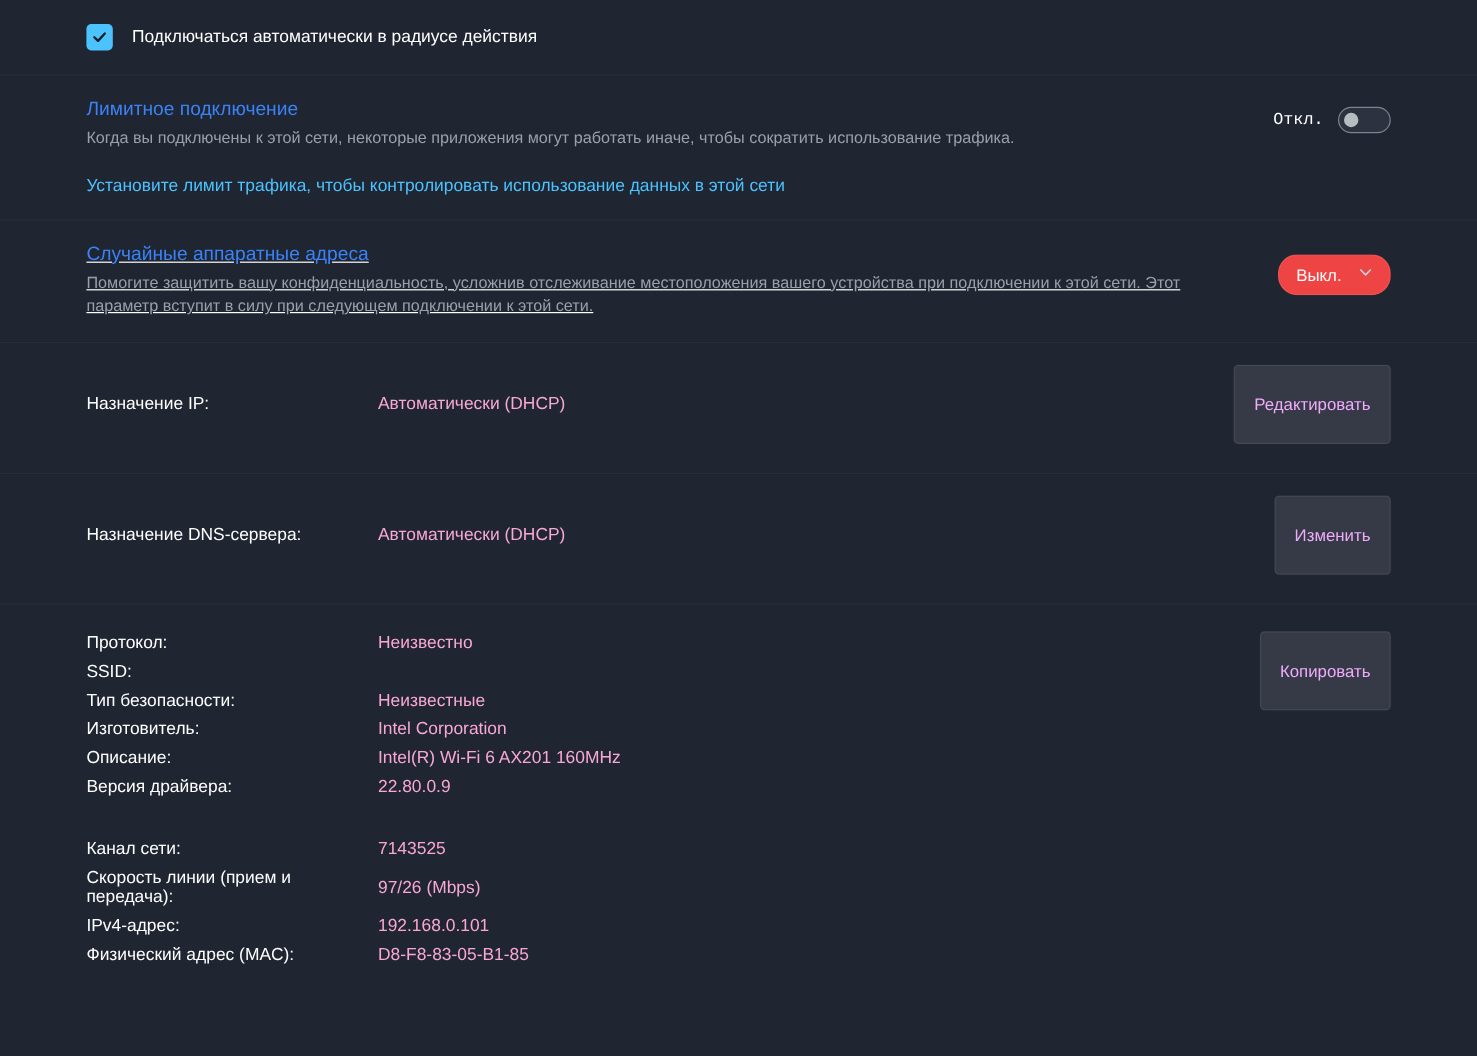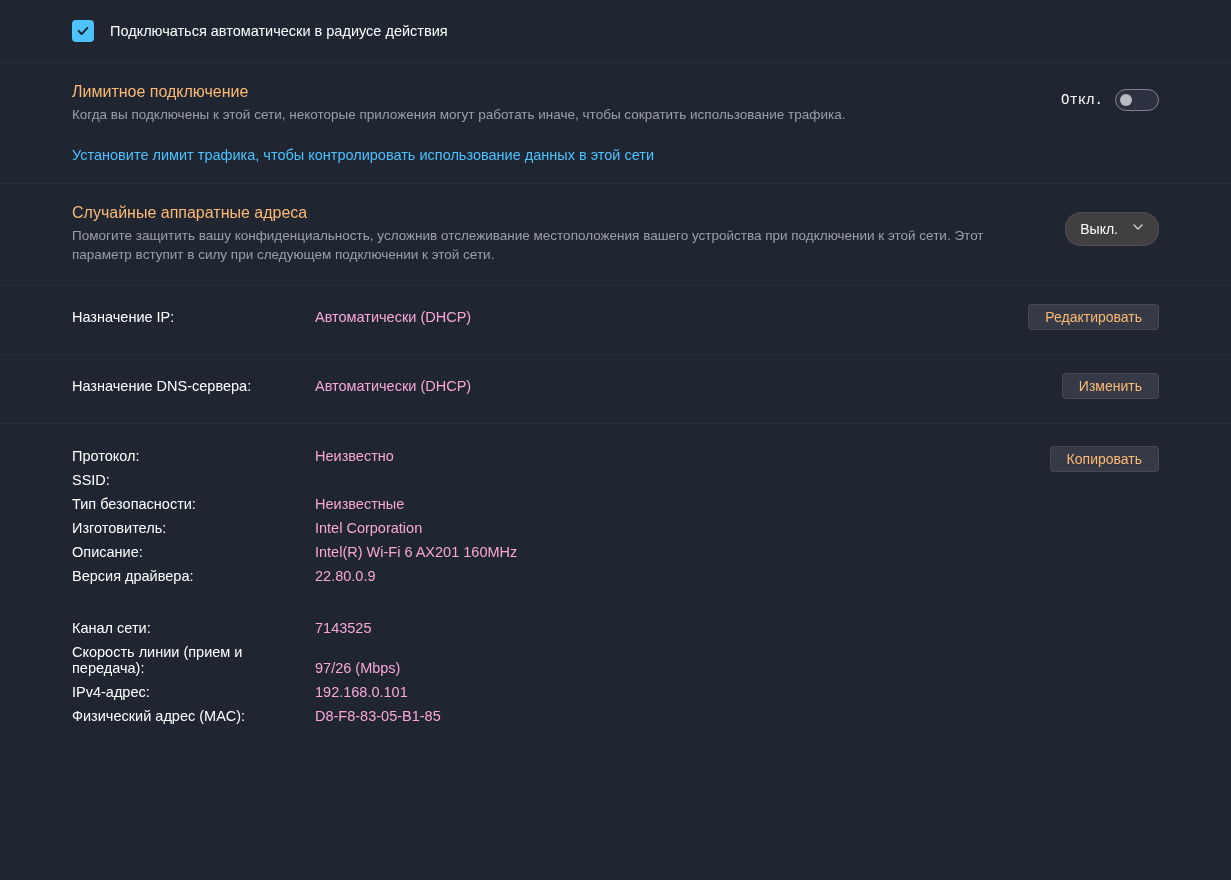--- a/index.html
+++ b/index.html
@@ -26,21 +26,21 @@
   }
   .checkbox {
     width: 22px; height: 22px;
     background: #4cc2ff;
     border-radius: 4px;
     display: flex; align-items: center; justify-content: center;
     cursor: pointer;
   }
   .checkbox svg { width: 14px; height: 14px; }
 
-  .title { font-size: 16px; color: #fdba74; margin-bottom: 4px; }
+  .title { font-size: 16px; color: #3b82f6; margin-bottom: 4px; }
   .desc  { font-size: 13.5px; color: #9aa0ab; line-height: 1.45; }
 
   .link  { color: #4cc2ff; font-size: 14.5px; cursor: pointer; display: inline-block; margin-top: 22px; }
 
   .row-flex {
     display: flex;
     align-items: flex-start;
     justify-content: space-between;
     gap: 24px;
   }
@@ -59,47 +59,47 @@
   .toggle::after {
     content: "";
     position: absolute;
     left: 4px; top: 4px;
     width: 12px; height: 12px;
     background: #b7bbc2;
     border-radius: 50%;
   }
 
   .select-btn {
-    background: #404040;
+    background: #ef4444;
     border: 1px solid rgba(255,255,255,0.08);
     color: #ffffff;
     padding: 8px 14px;
     border-radius: 16px;
     font-size: 14px;
     display: flex; align-items: flex-start; gap: 14px;
     cursor: pointer;
     flex-shrink: 0;
   }
   .chevron { display:inline-block; }
   .chevron svg { width: 12px; height: 12px; display:block; }
 
   .btn {
     background: #353a46;
     border: 1px solid rgba(255,255,255,0.08);
-    color: #fdba74;
-    padding: 4px 16px;
+    color: #f0abfc;
+    padding: 24px 16px;
     border-radius: 4px;
     font-size: 14px;
     cursor: pointer;
     flex-shrink: 0;
   }
 
   .kv-row {
     display: flex;
-    align-items: flex-end;
+    align-items: center;
     padding: 4px 0;
   }
   .kv-row .k { width: 243px; color: #ffffff; flex-shrink:0; }
   .kv-row .v { color: #f9a8d4; }
 
   .info-block { padding: 20px 72px 40px; }
 </style>
 </head>
 <body>
 
@@ -123,21 +123,21 @@
     <div class="toggle-wrap">
       <span class="toggle-label">Откл.</span>
       <div class="toggle"></div>
     </div>
   </div>
   <span class="link">Установите лимит трафика, чтобы контролировать использование данных в этой сети</span>
 </div>
 
 <div class="section">
   <div class="row-flex">
-    <div style="flex:1; max-width: 1000px;">
+    <div style="flex:1; max-width: 1000px; text-decoration: underline;">
       <div class="title">Случайные аппаратные адреса</div>
       <div class="desc">Помогите защитить вашу конфиденциальность, усложнив отслеживание местоположения вашего устройства при подключении к этой сети. Этот параметр вступит в силу при следующем подключении к этой сети.</div>
     </div>
     <div class="select-btn" style="margin-top:8px;">
       <span>Выкл.</span>
       <span class="chevron">
         <svg viewBox="0 0 12 12">
             <path d="M2 4 L6 8 L10 4" stroke="#cfd2d8" stroke-width="1.4" fill="none" stroke-linecap="round" stroke-linejoin="round"></path>
           </svg>
       </span>

